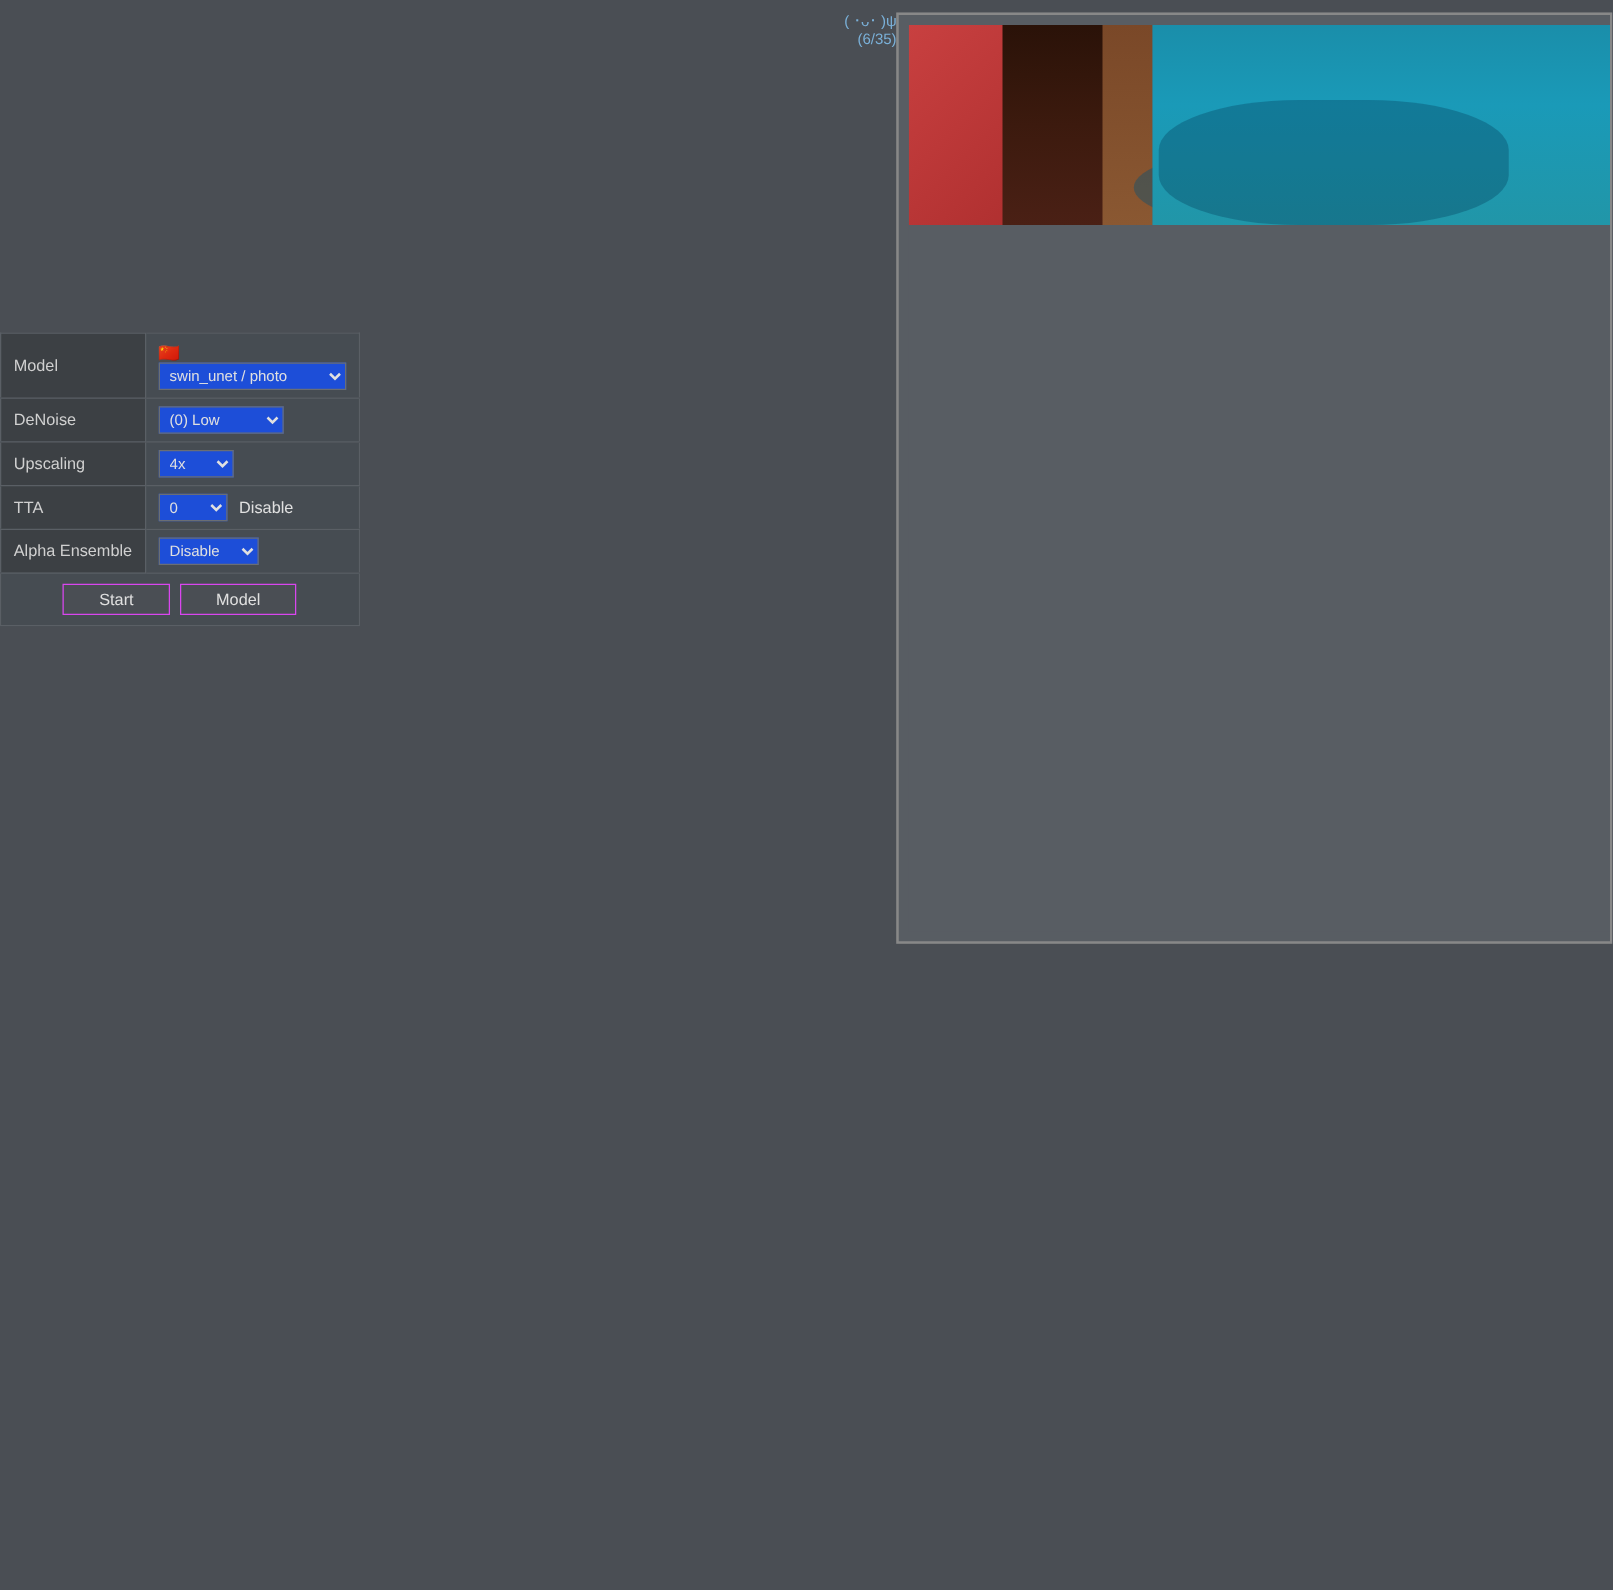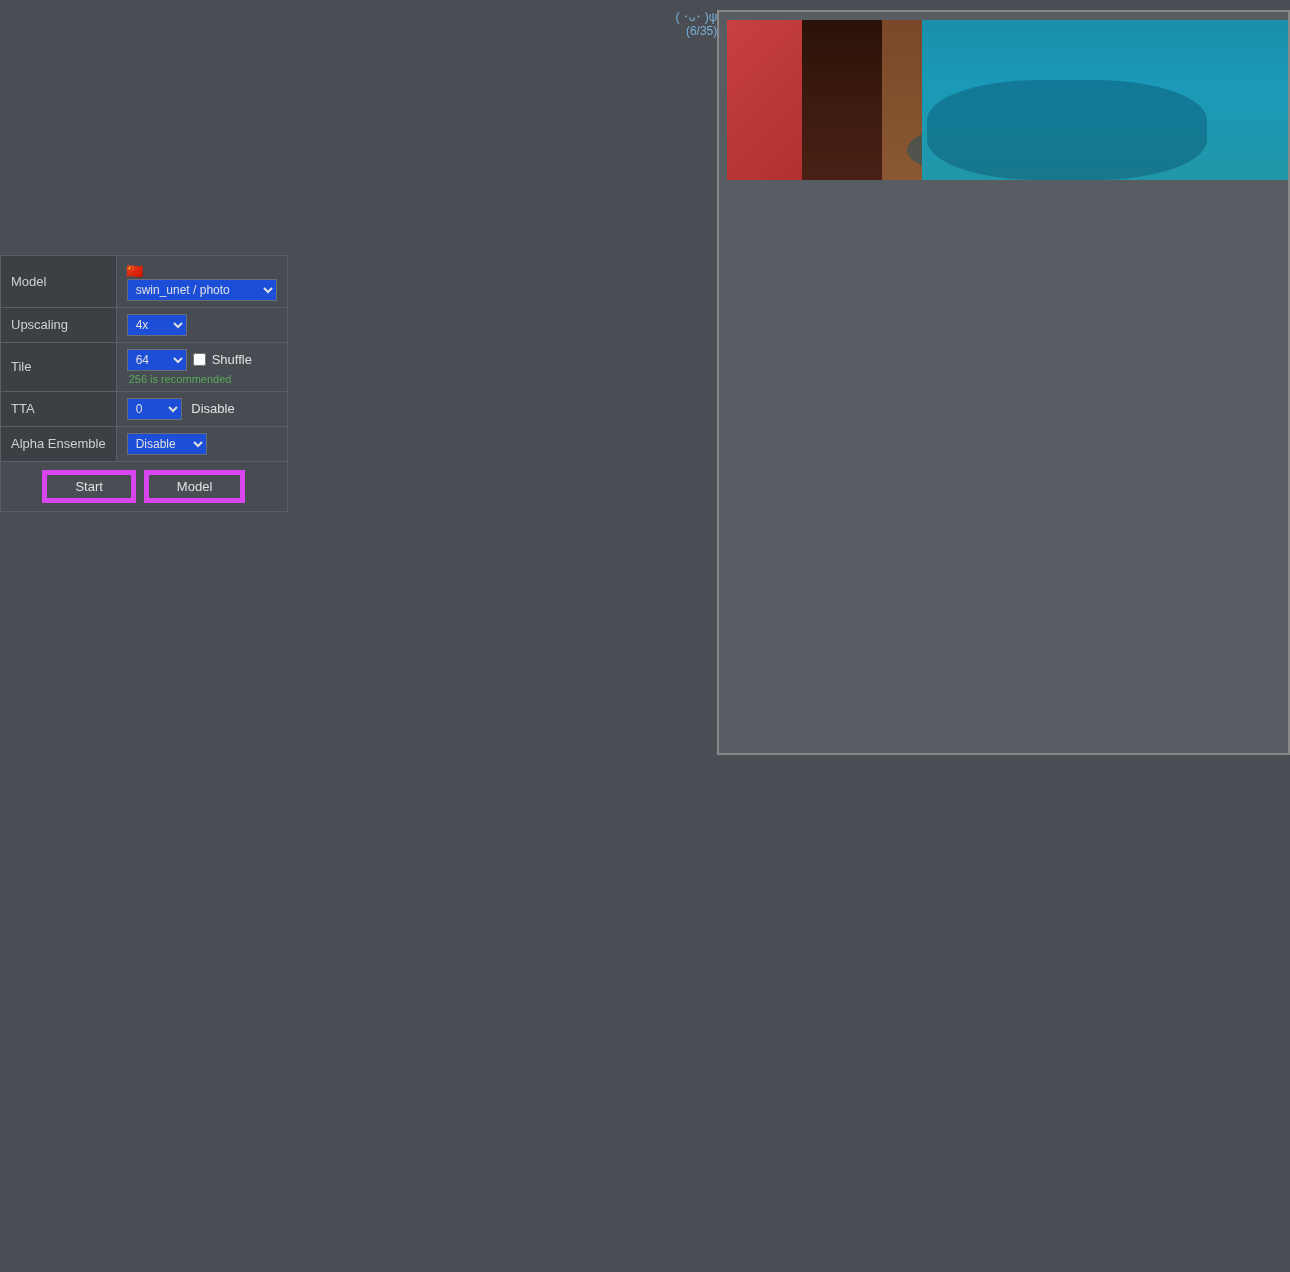--- a/index.html
+++ b/index.html
@@ -127,21 +127,21 @@
     .btn-container {
       display: flex;
       gap: 8px;
       justify-content: center;
     }
 
     .btn {
       padding: 4px 28px;
       font-size: 13px;
       cursor: pointer;
-      border: 5px solid #d946ef;
+      border: 1px solid #d946ef;
       background: #4a4e54;
       color: #e0e0e0;
       font-family: inherit;
     }
 
     
     .status-bar {
       color: #7ab0d8;
       font-size: 12px;
       margin-bottom: 8px;
@@ -183,52 +183,44 @@
       <td>
         <span class="flag-icon">🇨🇳</span>
         <select class="model-select">
           <option>swin_unet / photo</option>
           <option>swin_unet / art</option>
           <option>cunet / photo</option>
         </select>
       </td>
     </tr>
 
+    <tr>
+      <td>DeNoise</td>
+      <td>
+        <select class="denoise-select">
+          <option>(0) Low</option>
+          <option>(1) Medium</option>
+          <option>(2) High</option>
+          <option>(3) Highest</option>
+        </select>
+      </td>
+    </tr>
 
     <tr>
       <td>Upscaling</td>
       <td>
         <select class="upscaling-select">
           <option>1x</option>
           <option>2x</option>
           <option selected="">4x</option>
           <option>8x</option>
         </select>
       </td>
     </tr>
 
-    <tr>
-      <td>Tile</td>
-      <td>
-        <div class="tile-cell">
-          <div class="tile-row">
-            <select class="tile-select">
-              <option>16</option>
-              <option>32</option>
-              <option selected="">64</option>
-              <option>128</option>
-              <option>256</option>
-            </select>
-            <input type="checkbox" class="shuffle-checkbox" style="">
-            <span class="shuffle-label">Shuffle</span>
-          </div>
-          <span class="recommended-text">256 is recommended</span>
-        </div>
-      </td>
-    </tr>
 
     <tr>
       <td>TTA</td>
       <td>
         <select class="tta-select">
           <option selected="">0</option>
           <option>1</option>
           <option>2</option>
           <option>3</option>
           <option>4</option>

